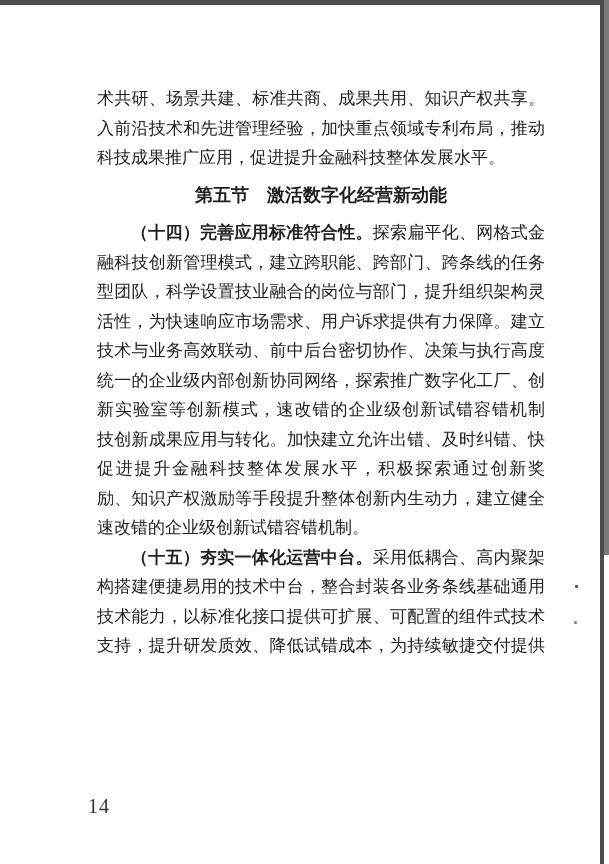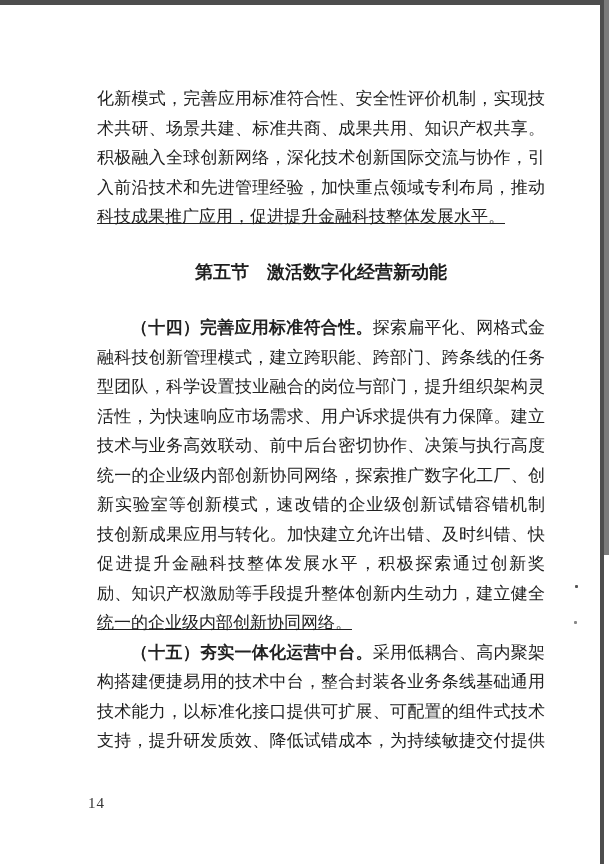--- a/index.html
+++ b/index.html
@@ -53,80 +53,77 @@
     line-height: 29.5px;
     color: #222222;
   }
   .line {
     text-align: justify;
     text-align-last: justify;
   }
   .line.last {
     text-align: center;
     text-align-last: left;
-    text-decoration: underline;
   }
   .line.indent {
     text-indent: 34px;
   }
   .heading {
     text-align: right;
     text-align-last: center;
     font-weight: 600;
     font-size: 18px;
-    margin: 26px 0;
+    margin: 8px 0;
     color: #1e1e1e;
   }
   .kai {
     font-weight: 600;
   }
   .pagenum {
     position: absolute;
     left: 88px;
     top: 795px;
-    font-size: 15px;
+    font-size: 20px;
     color: #333333;
     letter-spacing: 1px;
   }
 </style>
 </head>
 <body>
 
 <div class="page">
 
   <div class="edge-top"></div>
   <div class="edge-right-gutter"></div>
   <div class="edge-right-line"></div>
   <div class="speck s1"></div>
   <div class="speck s2"></div>
 
   <div class="textblock">
 
     <div class="para">
-      <div class="line">化新模式，完善应用标准符合性、安全性评价机制，实现技</div>
       <div class="line">术共研、场景共建、标准共商、成果共用、知识产权共享。</div>
-      <div class="line">积极融入全球创新网络，深化技术创新国际交流与协作，引</div>
       <div class="line">入前沿技术和先进管理经验，加快重点领域专利布局，推动</div>
       <div class="line last">科技成果推广应用，促进提升金融科技整体发展水平。</div>
     </div>
 
     <div class="heading">第五节　激活数字化经营新动能</div>
 
     <div class="para">
       <div class="line indent"><span class="kai">（十四）完善应用标准符合性。</span><span>探索扁平化、网格式金</span></div>
       <div class="line">融科技创新管理模式，建立跨职能、跨部门、跨条线的任务</div>
       <div class="line">型团队，科学设置技业融合的岗位与部门，提升组织架构灵</div>
       <div class="line">活性，为快速响应市场需求、用户诉求提供有力保障。建立</div>
       <div class="line">技术与业务高效联动、前中后台密切协作、决策与执行高度</div>
       <div class="line">统一的企业级内部创新协同网络，探索推广数字化工厂、创</div>
       <div class="line">新实验室等创新模式，速改错的企业级创新试错容错机制</div>
       <div class="line">技创新成果应用与转化。加快建立允许出错、及时纠错、快</div>
       <div class="line">促进提升金融科技整体发展水平，积极探索通过创新奖</div>
       <div class="line">励、知识产权激励等手段提升整体创新内生动力，建立健全</div>
-      <div class="line last">统一的企业级内部创新协同网络。</div>
+      <div class="line last">速改错的企业级创新试错容错机制。</div>
     </div>
 
     <div class="para">
       <div class="line indent"><span class="kai">（十五）夯实一体化运营中台。</span><span>采用低耦合、高内聚架</span></div>
       <div class="line">构搭建便捷易用的技术中台，整合封装各业务条线基础通用</div>
       <div class="line">技术能力，以标准化接口提供可扩展、可配置的组件式技术</div>
       <div class="line">支持，提升研发质效、降低试错成本，为持续敏捷交付提供</div>
     </div>
 
   </div>

